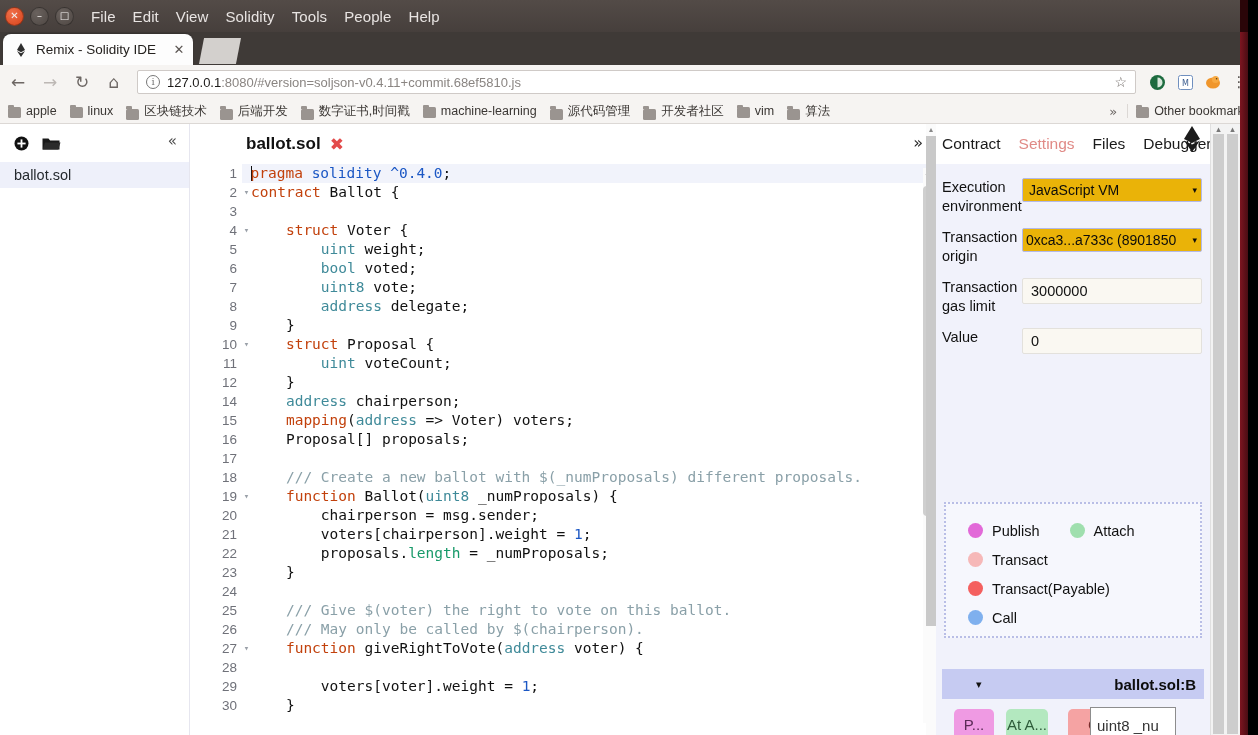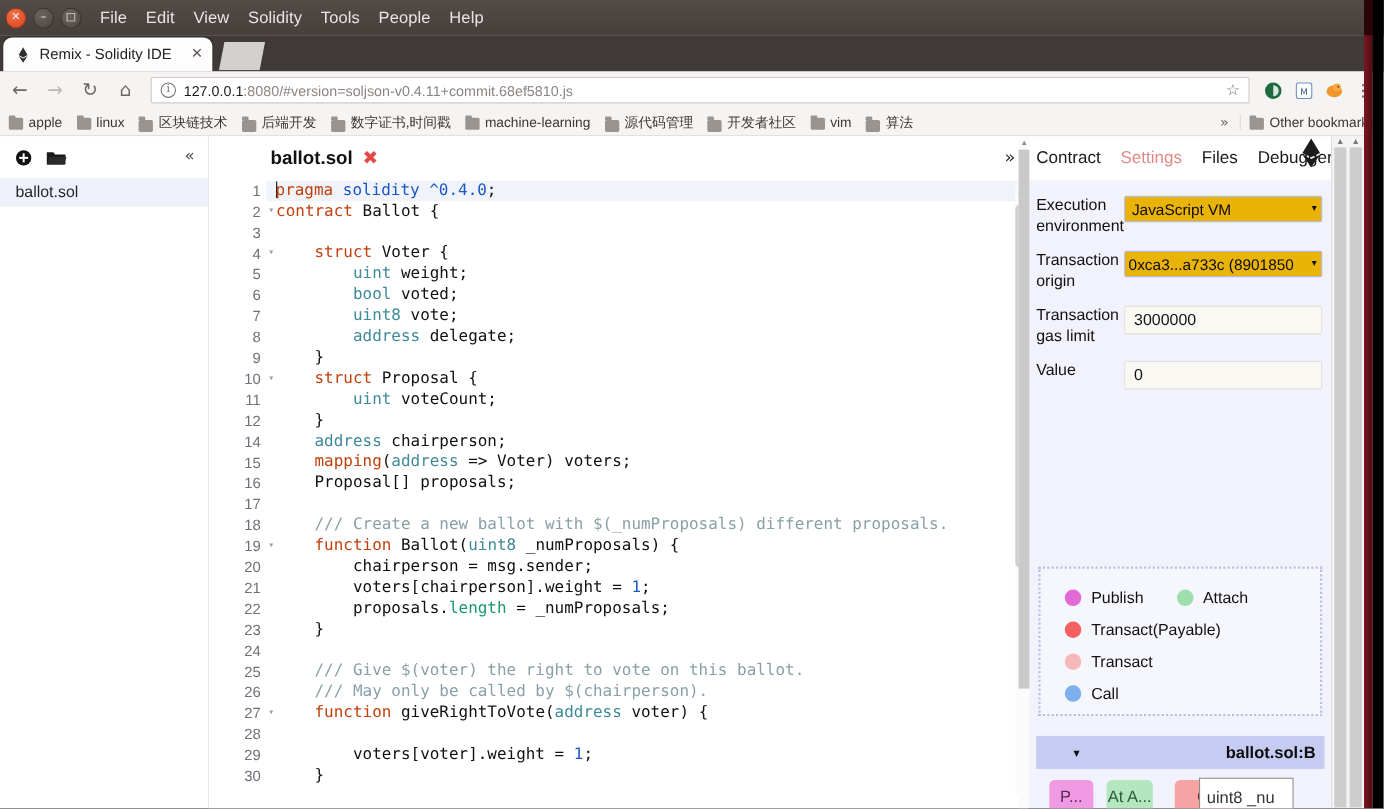--- a/index.html
+++ b/index.html
@@ -232,21 +232,21 @@
     font-size: 14px; color: #0c0c0c; position: relative; overflow: hidden;
   }
   .sel .caretdown { margin-left: auto; font-size: 9px; font-family:"DejaVu Sans", sans-serif; }
   .sel.tight { padding-left: 3px; }
   .txtin {
     height: 26px; background: #faf8f2; border: 1px solid #e3e1dc; border-radius: 2px;
     display: flex; align-items: center; padding: 0 8px;
     font-size: 14.5px; color: #111;
   }
   #legend {
-    position: absolute; left: 8px; top: 351px; width: 258px; height: 136px;
+    position: absolute; left: 8px; top: 338px; width: 258px; height: 136px;
     border: 2px dotted #b9bee6; background: #f6f7fd; padding: 12px 0 0 22px;
   }
   .lrow { display: flex; align-items: center; height: 29px; }
   .dot { width: 15px; height: 15px; border-radius: 50%; margin-right: 9px; flex: 0 0 15px; }
   .llabel { font-size: 14.5px; color: #111; }
   .lrow .second { margin-left: 30px; display: flex; align-items: center; }
   #contract-header {
     position: absolute; left: 6px; top: 505px; width: 262px; height: 30px;
     background: #c6cbf2; display: flex; align-items: center; padding: 0 8px;
   }
@@ -551,26 +551,26 @@
         <div id="legend">
           <div class="lrow">
             <span class="dot" style="background:#e269d8"></span>
             <span class="llabel">Publish</span>
             <span class="second">
               <span class="dot" style="background:#9fdfae"></span>
               <span class="llabel">Attach</span>
             </span>
           </div>
           <div class="lrow">
+            <span class="dot" style="background:#f6b8b8"></span>
+            <span class="llabel">Transact</span>
+          </div>
+          <div class="lrow">
             <span class="dot" style="background:#f4605f"></span>
             <span class="llabel">Transact(Payable)</span>
-          </div>
-          <div class="lrow">
-            <span class="dot" style="background:#f6b8b8"></span>
-            <span class="llabel">Transact</span>
           </div>
           <div class="lrow">
             <span class="dot" style="background:#7fb0ee"></span>
             <span class="llabel">Call</span>
           </div>
         </div>
 
         <div id="contract-header">
           <span class="tri">▾</span>
           <span class="cname">ballot.sol:B</span>

